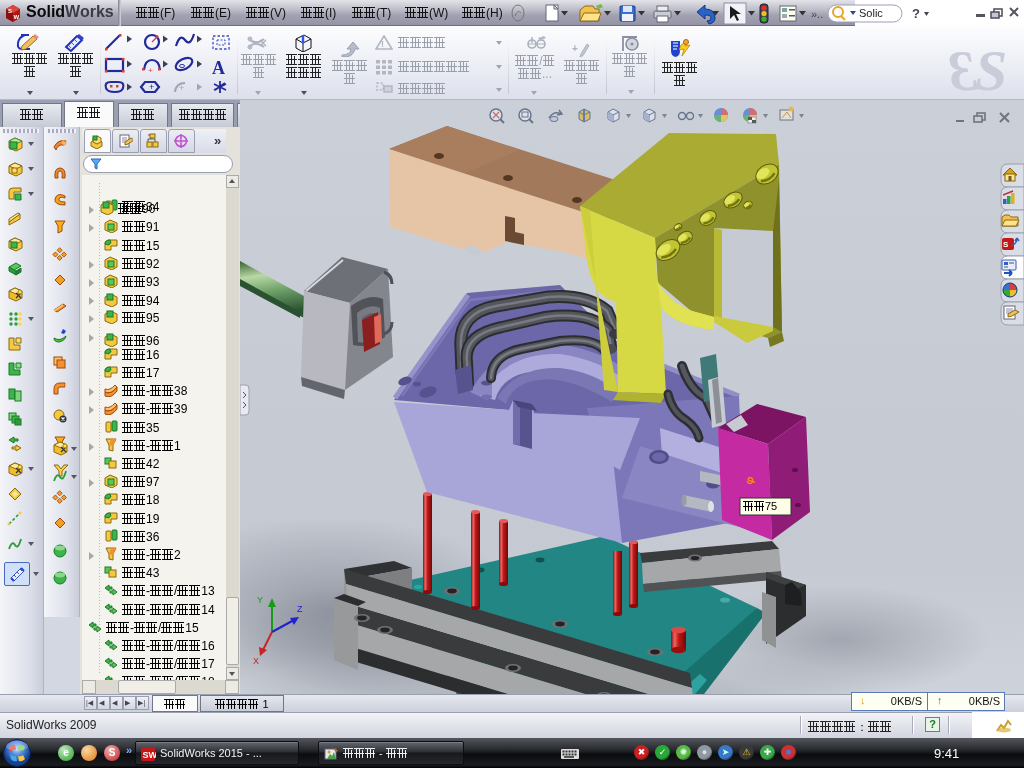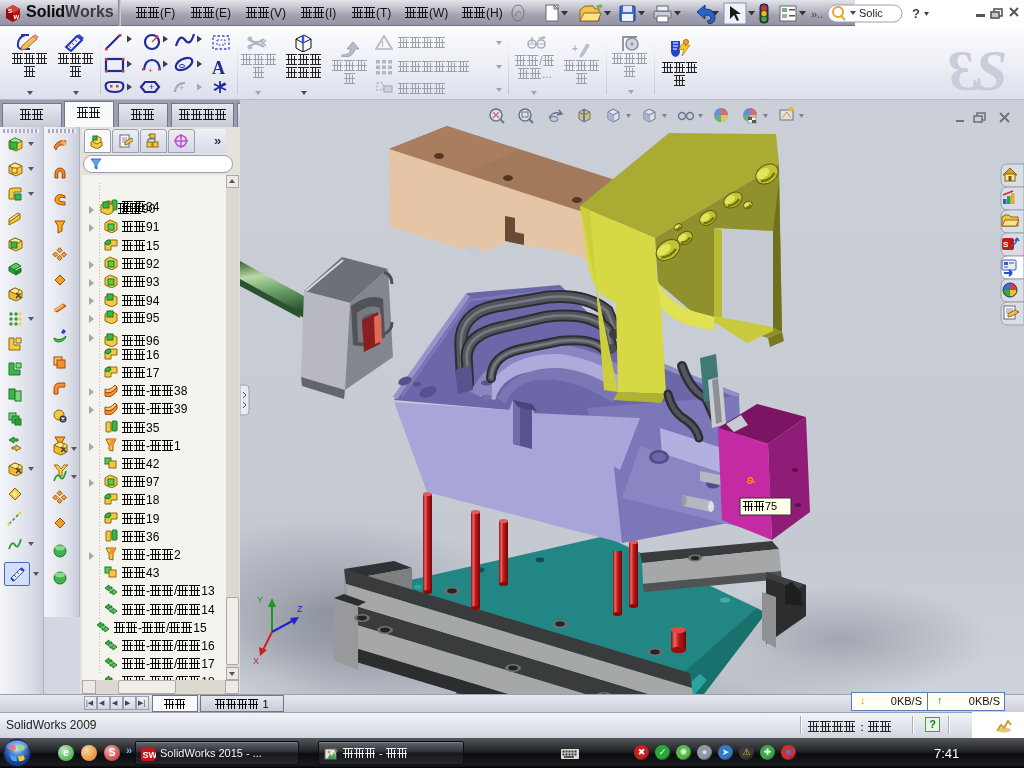--- a/index.html
+++ b/index.html
@@ -897,21 +897,21 @@
             <rect x="5" y="5" width="7" height="7" fill="#f5c93e" stroke="#8a6a10"></rect>
           </svg></span><i class="h"></i><i class="h"></i>43</div>
       <div class="treerow" style="left:24px;top:456.3999999999998px"><span class="trico"><svg width="14" height="14" viewBox="0 0 14 14">
             <path d="M1 5 l4 -3 v2 h3 v2 H5 v2z" fill="#3cb44a" stroke="#1a7a28"></path>
             <path d="M13 9 l-4 3 v-2 H6 v-2 h3 V6z" fill="#58c858" stroke="#1a7a28"></path>
           </svg></span><i class="h"></i><i class="h"></i>-<i class="h"></i><i class="h"></i>/<i class="h"></i><i class="h"></i>13</div>
       <div class="treerow" style="left:24px;top:474.5999999999998px"><span class="trico"><svg width="14" height="14" viewBox="0 0 14 14">
             <path d="M1 5 l4 -3 v2 h3 v2 H5 v2z" fill="#3cb44a" stroke="#1a7a28"></path>
             <path d="M13 9 l-4 3 v-2 H6 v-2 h3 V6z" fill="#58c858" stroke="#1a7a28"></path>
           </svg></span><i class="h"></i><i class="h"></i>-<i class="h"></i><i class="h"></i>/<i class="h"></i><i class="h"></i>14</div>
-      <div class="treerow" style="left:16px;top:492.7999999999998px"><span class="trico"><svg width="14" height="14" viewBox="0 0 14 14">
+      <div class="treerow" style="left:8px;top:492.7999999999998px"><span class="trico"><svg width="14" height="14" viewBox="0 0 14 14">
             <path d="M1 5 l4 -3 v2 h3 v2 H5 v2z" fill="#3cb44a" stroke="#1a7a28"></path>
             <path d="M13 9 l-4 3 v-2 H6 v-2 h3 V6z" fill="#58c858" stroke="#1a7a28"></path>
           </svg></span><i class="h"></i><i class="h"></i>-<i class="h"></i><i class="h"></i>/<i class="h"></i><i class="h"></i>15</div>
       <div class="treerow" style="left:24px;top:510.9999999999998px"><span class="trico"><svg width="14" height="14" viewBox="0 0 14 14">
             <path d="M1 5 l4 -3 v2 h3 v2 H5 v2z" fill="#3cb44a" stroke="#1a7a28"></path>
             <path d="M13 9 l-4 3 v-2 H6 v-2 h3 V6z" fill="#58c858" stroke="#1a7a28"></path>
           </svg></span><i class="h"></i><i class="h"></i>-<i class="h"></i><i class="h"></i>/<i class="h"></i><i class="h"></i>16</div>
       <div class="treerow" style="left:24px;top:529.1999999999998px"><span class="trico"><svg width="14" height="14" viewBox="0 0 14 14">
             <path d="M1 5 l4 -3 v2 h3 v2 H5 v2z" fill="#3cb44a" stroke="#1a7a28"></path>
             <path d="M13 9 l-4 3 v-2 H6 v-2 h3 V6z" fill="#58c858" stroke="#1a7a28"></path>
@@ -1022,14 +1022,14 @@
       </g>
     </svg>
     <div class="ab" style="left:634px;top:7px;width:15px;height:15px;border-radius:8px;background:radial-gradient(circle at 35% 30%, #c82020 60%, #000);color:#fff;font-size:9px;text-align:center;line-height:15px">✖</div>
     <div class="ab" style="left:655px;top:7px;width:15px;height:15px;border-radius:8px;background:radial-gradient(circle at 35% 30%, #28a838 60%, #000);color:#fff;font-size:9px;text-align:center;line-height:15px">✓</div>
     <div class="ab" style="left:676px;top:7px;width:15px;height:15px;border-radius:8px;background:radial-gradient(circle at 35% 30%, #58b848 60%, #000);color:#e0ffe0;font-size:9px;text-align:center;line-height:15px">✺</div>
     <div class="ab" style="left:697px;top:7px;width:15px;height:15px;border-radius:8px;background:radial-gradient(circle at 35% 30%, #9098a0 60%, #000);color:#dde;font-size:9px;text-align:center;line-height:15px">●</div>
     <div class="ab" style="left:718px;top:7px;width:15px;height:15px;border-radius:8px;background:radial-gradient(circle at 35% 30%, #3878c8 60%, #000);color:#cfe;font-size:9px;text-align:center;line-height:15px">➤</div>
     <div class="ab" style="left:739px;top:7px;width:15px;height:15px;border-radius:8px;background:radial-gradient(circle at 35% 30%, #3a3a3a 60%, #000);color:#f8d020;font-size:9px;text-align:center;line-height:15px">⚠</div>
     <div class="ab" style="left:760px;top:7px;width:15px;height:15px;border-radius:8px;background:radial-gradient(circle at 35% 30%, #38a848 60%, #000);color:#fff;font-size:9px;text-align:center;line-height:15px">✚</div>
     <div class="ab" style="left:781px;top:7px;width:15px;height:15px;border-radius:8px;background:radial-gradient(circle at 35% 30%, #d03030 60%, #000);color:#4878d8;font-size:9px;text-align:center;line-height:15px">■</div>
-    <div class="ab" style="left:934px;top:8px;font-size:13px;color:#fff">7:41</div>
+    <div class="ab" style="left:934px;top:8px;font-size:13px;color:#fff">9:41</div>
   </div>
 
 </body></html>

